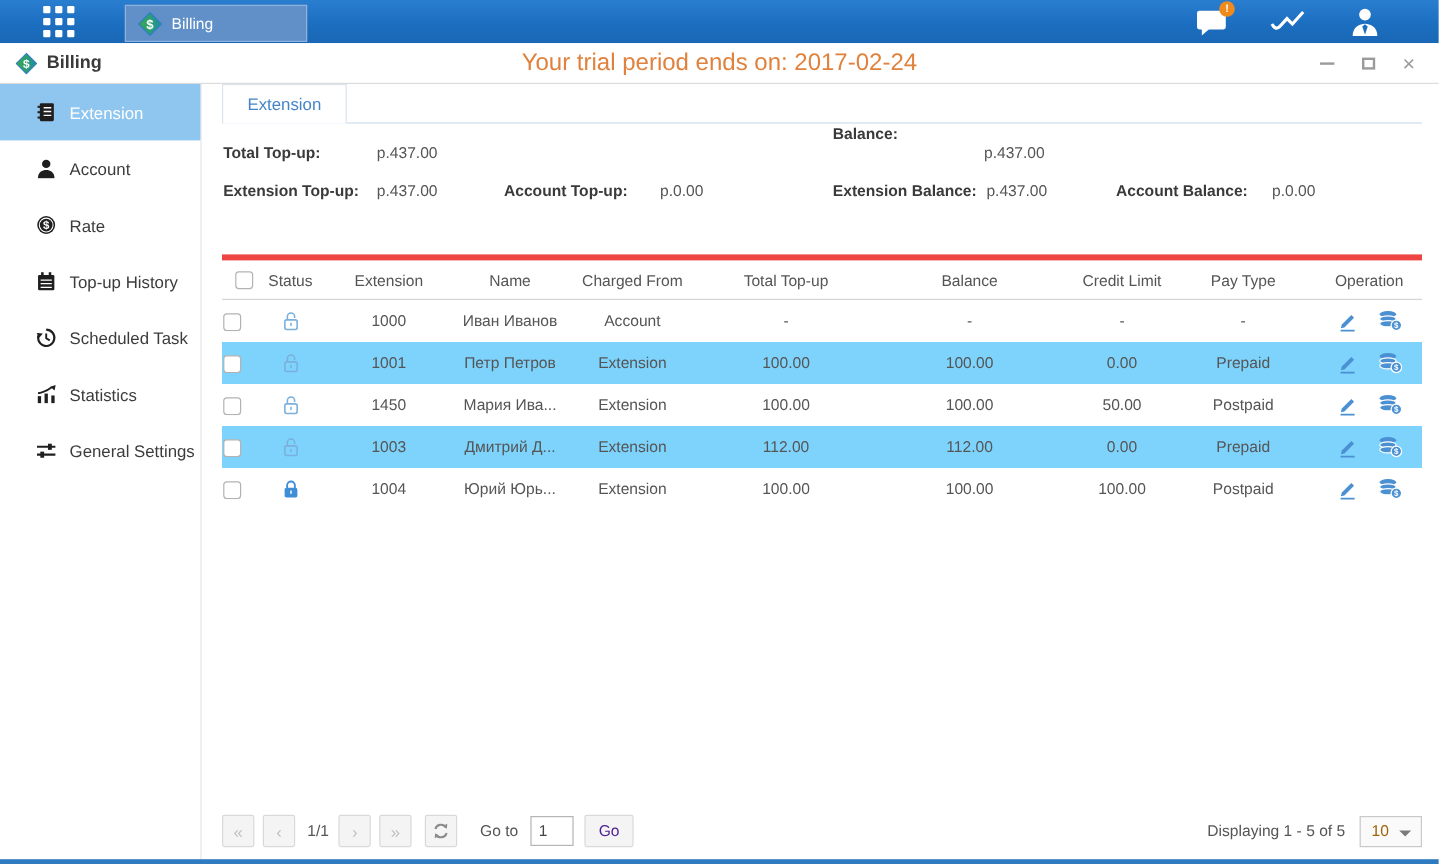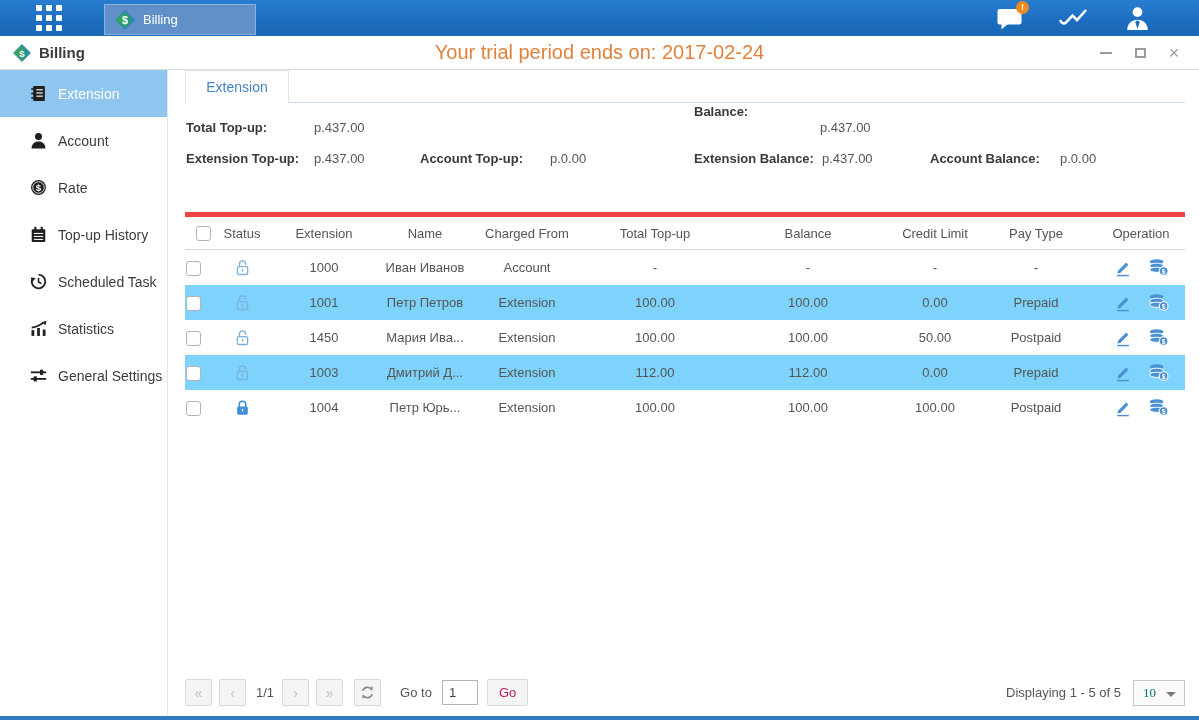--- a/index.html
+++ b/index.html
@@ -69,25 +69,25 @@
   .opicon { cursor:pointer; margin:0 8px; }
 
   
   .pagination { margin-top:auto; display:flex; align-items:center; padding-bottom:10px; flex-shrink:0; }
   .pgbtn { width:27px; height:27px; background:#f4f4f4; border:1px solid #d9d9d9; border-radius:2px;
            display:flex; align-items:center; justify-content:center; color:#c0c0c0; font-size:14px; cursor:pointer; margin-right:7px; }
   .pg-ind { margin:0 8px 0 3px; color:#555; }
   .goto-label { margin:0 10px 0 12px; color:#555; }
   .goto-input { width:36px; height:25px; border:1px solid #b5b5b5; padding-left:6px; font-size:13px; color:#444; font-family:inherit; }
   .gobtn { margin-left:9px; height:27px; padding:0 11px; background:#f4f4f4; border:1px solid #d9d9d9; border-radius:2px;
-           color:#be185d; font-size:13px; cursor:pointer; font-family:inherit; }
+           color:#4c1d95; font-size:13px; cursor:pointer; font-family:inherit; }
   .pg-right { margin-left:auto; display:flex; align-items:center; }
   .displaying { color:#555; margin-right:12px; }
   .pagesize { width:52px; height:26px; border:1px solid #c9c9c9; background:#fafafa; display:flex; align-items:center;
-              padding-left:9px; cursor:pointer; position:relative; color:#0f766e;font-family:Liberation Serif, serif; }
+              padding-left:9px; cursor:pointer; position:relative; color:#a16207; }
   .pagesize .tri { position:absolute; right:8px; top:11px; width:0; height:0; border-left:5px solid transparent;
                    border-right:5px solid transparent; border-top:5px solid #7a7a7a; }
 
   .bottombar { height:4px; background:#2e7bc0; flex-shrink:0; }
 </style>
 </head>
 <body>
 
 <div class="window">
 
@@ -368,21 +368,21 @@
                   </svg></span></div>
             </div>
             <div class="trow">
               <div class="cell c-cb"><span class="checkbox"></span></div>
               <div class="cell"><span class="lock"><svg width="19" height="19" viewBox="0 0 20 20">
                     <path d="M6.6,9.6 V6.8 a3.4,3.4 0 0 1 6.8,0 V9.6" fill="none" stroke="#3e8ed8" stroke-width="1.6"></path>
                     <rect x="4.4" y="9" width="11.2" height="8.5" rx="1.6" fill="#3e8ed8"></rect>
                     <line x1="10" y1="11.4" x2="10" y2="14.2" stroke="#fff" stroke-width="1.3"></line>
                   </svg></span></div>
               <div class="cell">1004</div>
-              <div class="cell">Петр Юрь...</div>
+              <div class="cell">Юрий Юрь...</div>
               <div class="cell">Extension</div>
               <div class="cell">100.00</div>
               <div class="cell">100.00</div>
               <div class="cell">100.00</div>
               <div class="cell">Postpaid</div>
               <div class="cell"><span class="opicon"><svg width="18" height="18" viewBox="0 0 20 20">
                     <path d="M4.5,13 L13.5,4 L16,6.5 L7,15.5 L3.8,16.2 Z" fill="#4a90d2"></path>
                     <line x1="3.5" y1="18.4" x2="16.5" y2="18.4" stroke="#4a90d2" stroke-width="1.6"></line>
                   </svg></span><span class="opicon"><svg width="21" height="19" viewBox="0 0 22 20">
                     <ellipse cx="9" cy="4" rx="7.2" ry="2.7" fill="#4a90d2"></ellipse>

